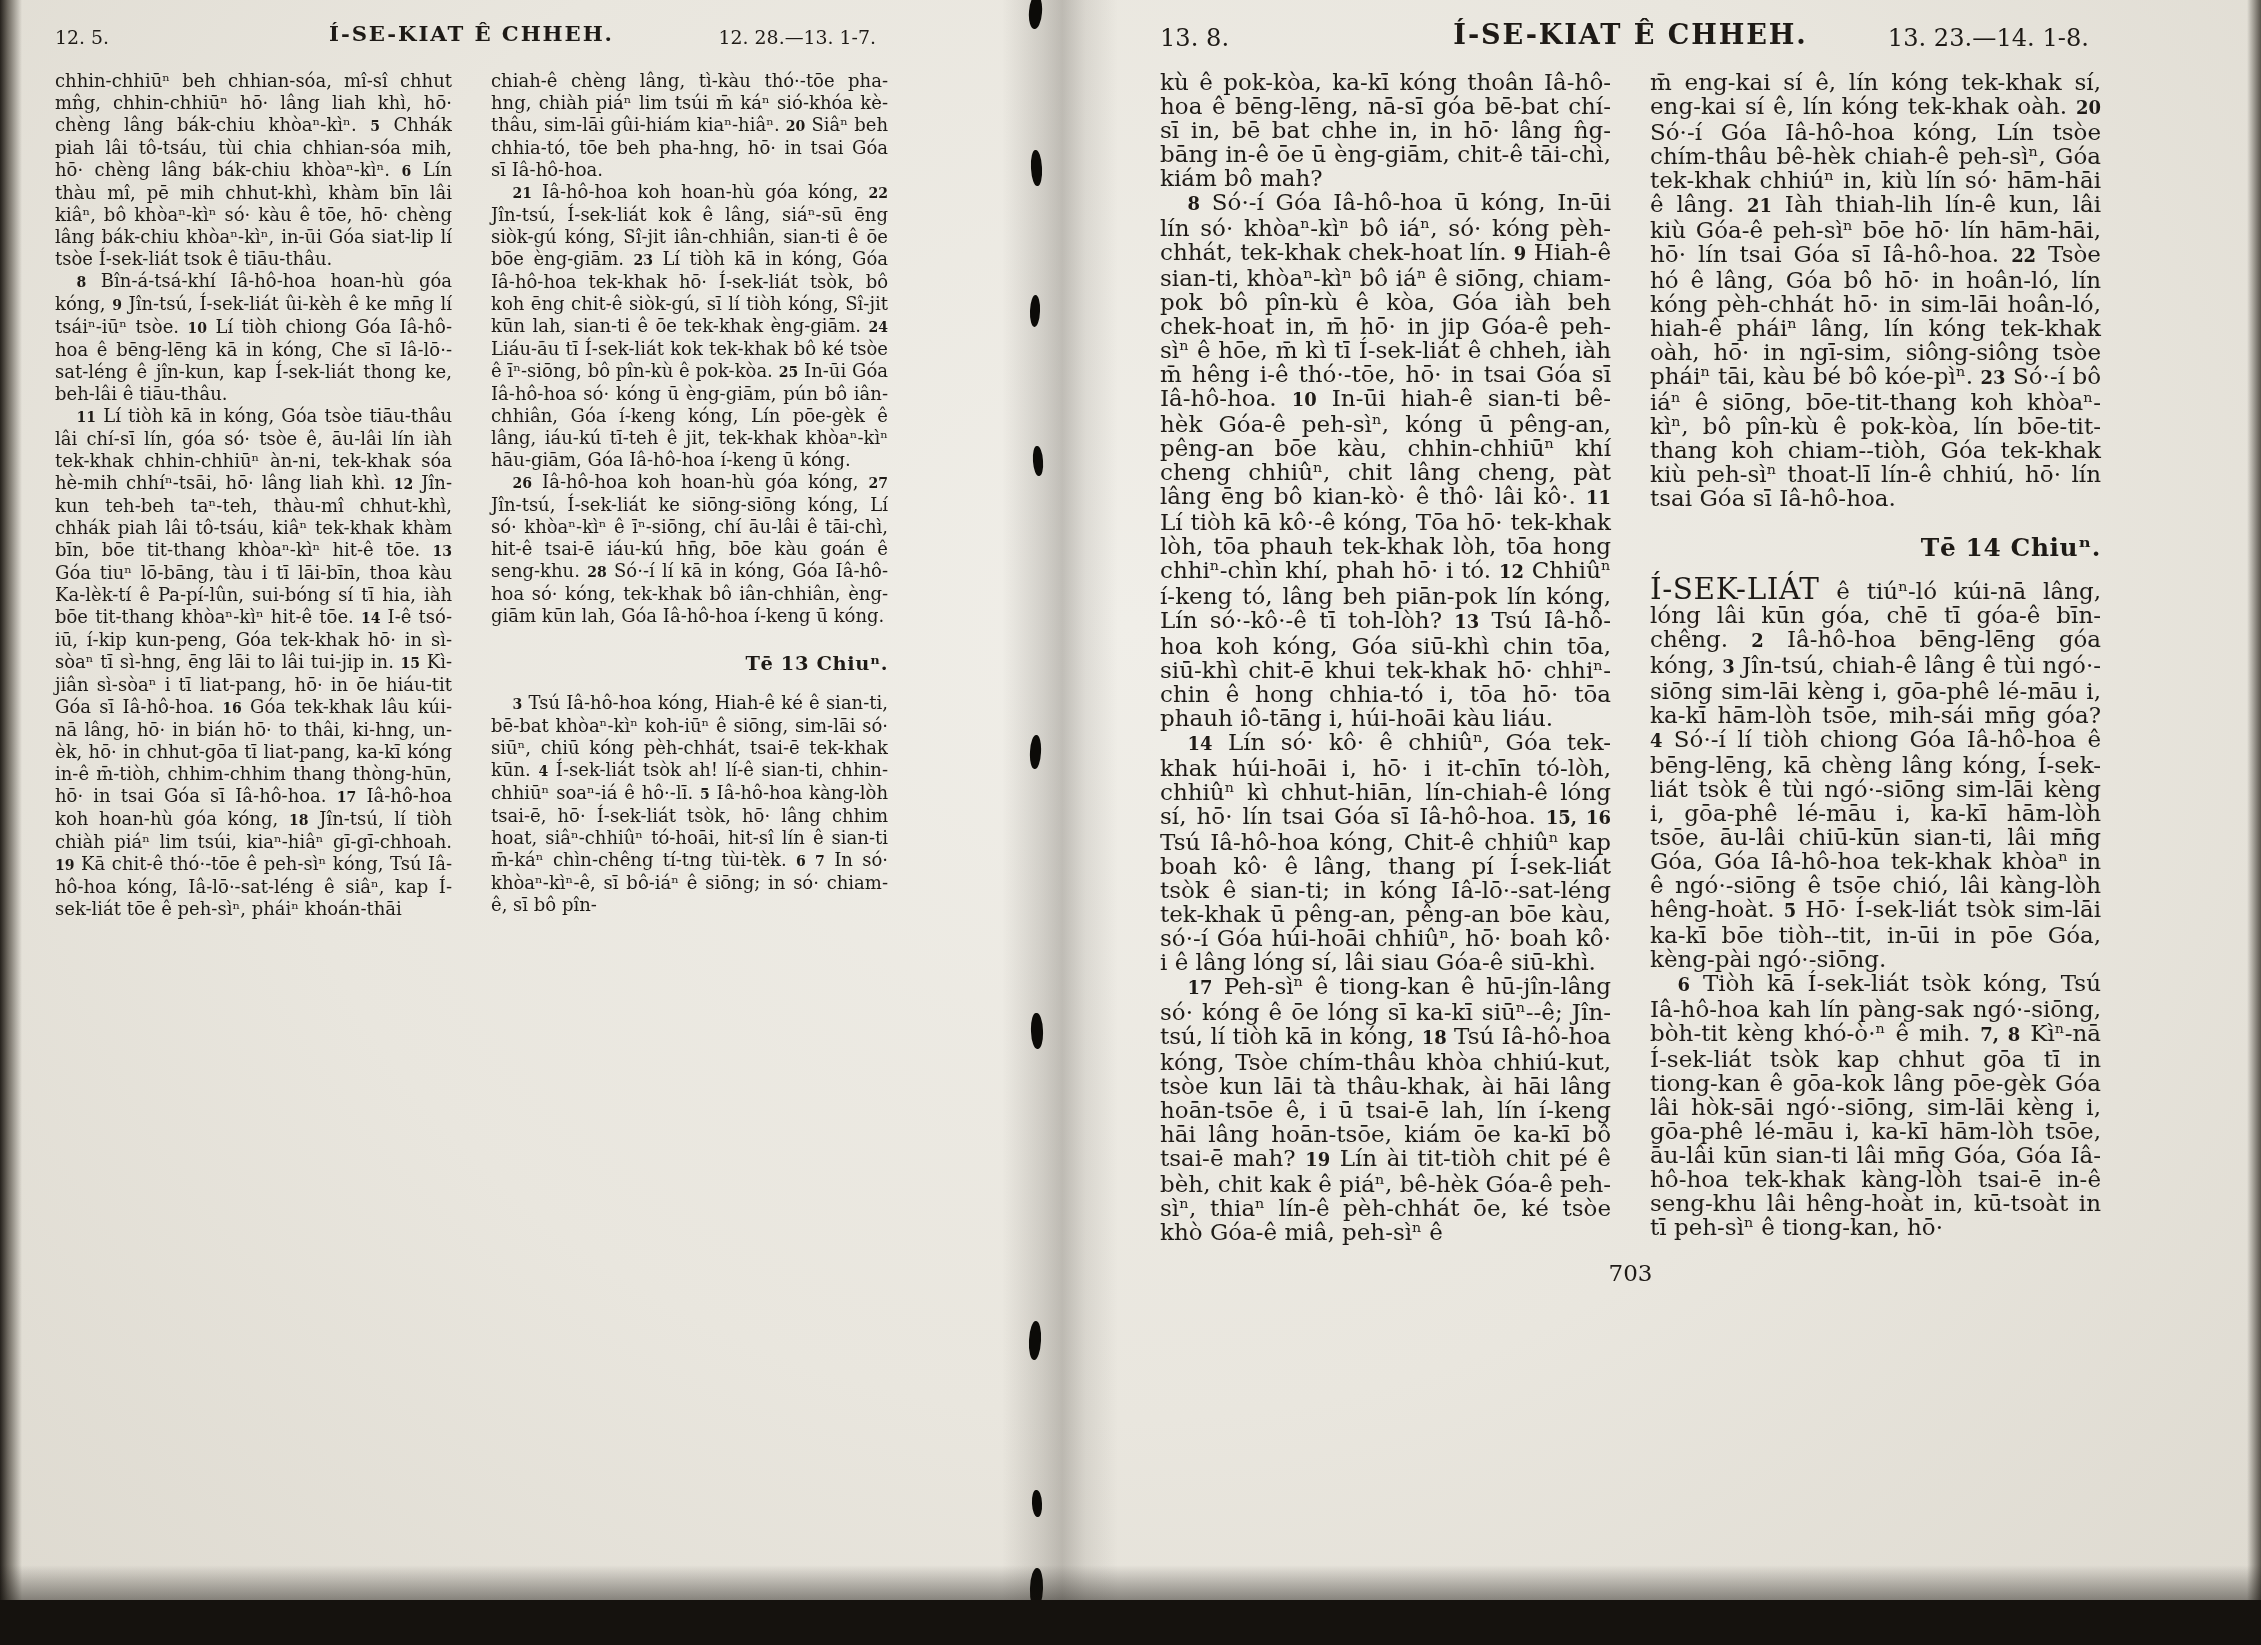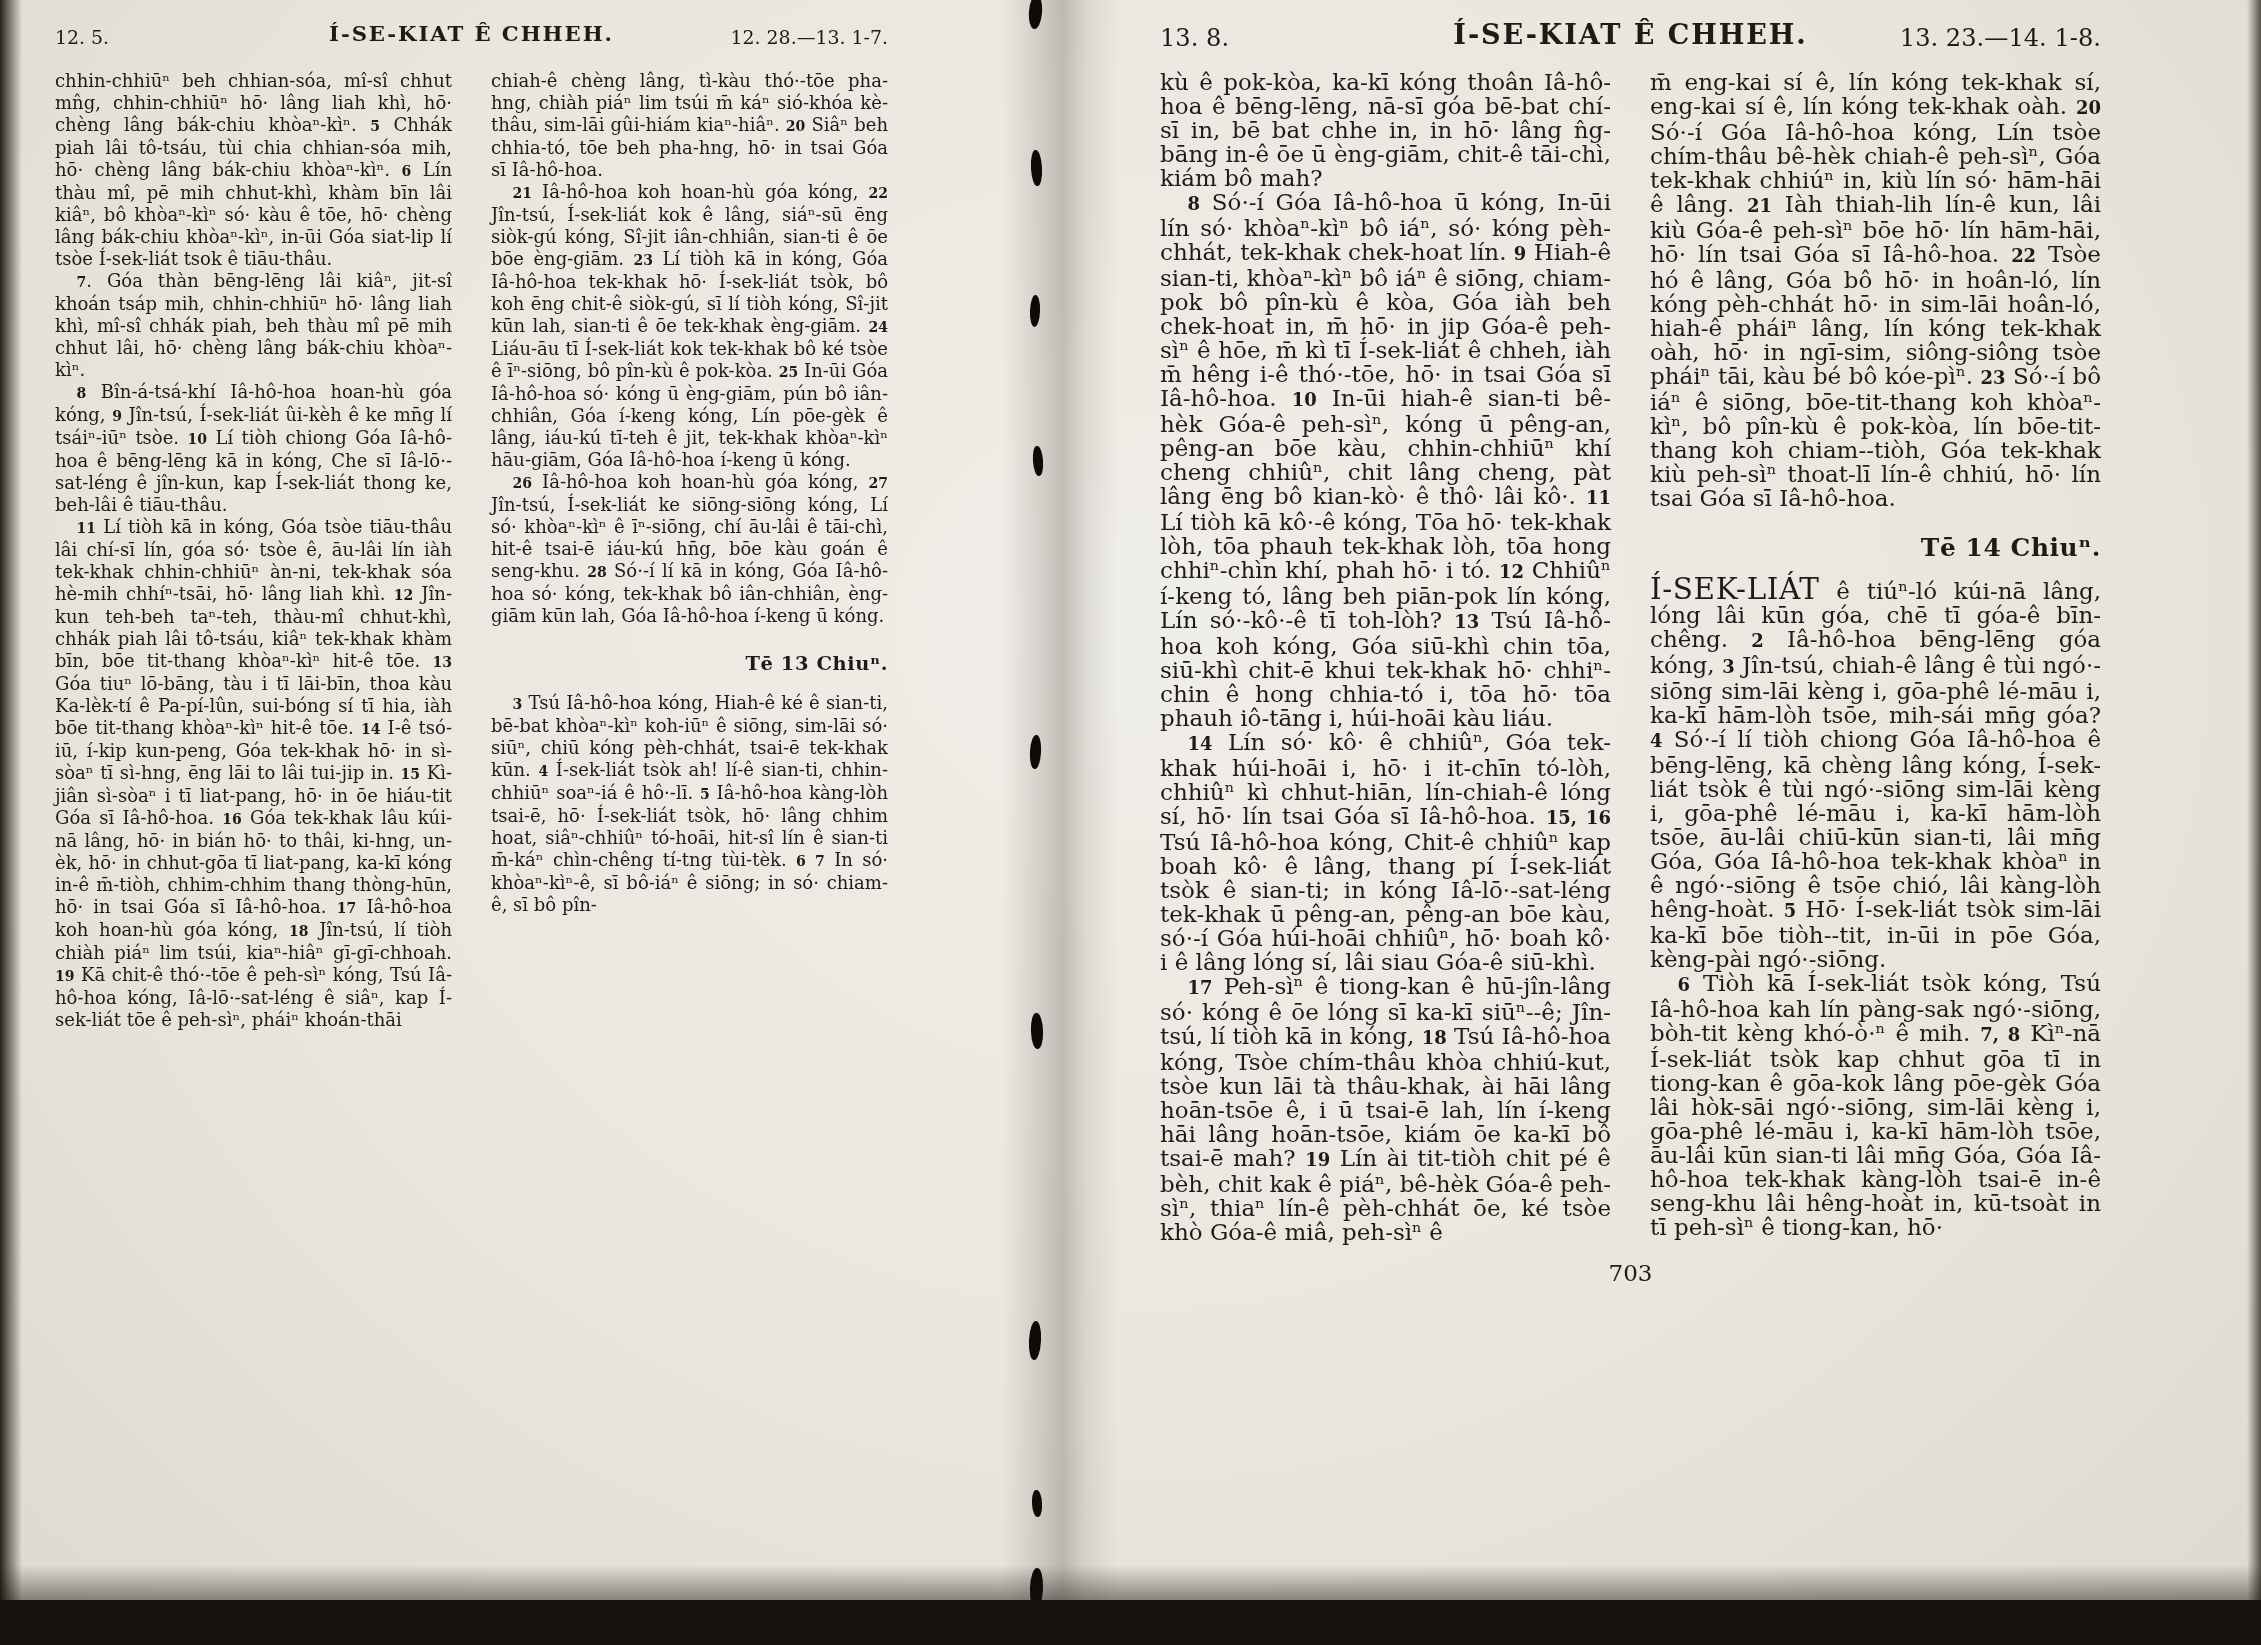--- a/index.html
+++ b/index.html
@@ -14,21 +14,21 @@
     background:radial-gradient(ellipse at 50% 38%, #f0eee8 0%, #e9e6de 55%, #ddd9cf 100%);
     padding-left:20px;
   }
   
   .page{position:absolute;top:26px;}
   .page-left{left:55px;width:833px;font-size:18px;line-height:22px;}
   .page-right{left:1160px;width:941px;font-size:23px;line-height:24px;}
   .page header{position:relative;height:32px;margin-bottom:11.6px;}
   .ref{font-size:1.05em;}
   .ref.left{position:absolute;left:0;top:0;}
-  .ref.right{position:absolute;right:0;top:0;}
+  .ref.right{position:absolute;right:12px;top:0;}
   .running-title{
     position:absolute;left:50%;top:-2.6px;transform:translateX(-50%);
     font-weight:bold;letter-spacing:1.9px;font-size:1.18em;white-space:nowrap;
   }
   .cols{display:flex;gap:39px;align-items:flex-start;}
   .page-left  .col{width:397px;}
   .page-right .col{width:451px;}
   .para{margin:0;text-align:justify;}
   .para.indent{text-indent:1.2em;}
   .v{font-weight:bold;font-size:0.78em;}
@@ -57,21 +57,20 @@
 
   <section class="page page-left">
     <header>
       <span class="ref left">12. 5.</span>
       <span class="running-title">Í-SE-KIAT Ê CHHEH.</span>
       <span class="ref right">12. 28.—13. 1-7.</span>
     </header>
     <div class="cols">
       <div class="col">
           <p class="para">chhin-chhiūⁿ beh chhian-sóa, mî-sî chhut mn̂g, chhin-chhiūⁿ hō· lâng liah khì, hō· chèng lâng bák-chiu khòaⁿ-kìⁿ. <span class="v">5</span> Chhák piah lâi tô-tsáu, tùi chia chhian-sóa mih, hō· chèng lâng bák-chiu khòaⁿ-kìⁿ. <span class="v">6</span> Lín thàu mî, pē mih chhut-khì, khàm bīn lâi kiâⁿ, bô khòaⁿ-kìⁿ só· kàu ê tōe, hō· chèng lâng bák-chiu khòaⁿ-kìⁿ, in-ūi Góa siat-lip lí tsòe Í-sek-liát tsok ê tiāu-thâu.</p>
-          <p class="para indent"><span class="v">7</span>. Góa thàn bēng-lēng lâi kiâⁿ, jit-sî khoán tsáp mih, chhin-chhiūⁿ hō· lâng liah khì, mî-sî chhák piah, beh thàu mî pē mih chhut lâi, hō· chèng lâng bák-chiu khòaⁿ-kìⁿ.</p>
           <p class="para indent"><span class="v">8</span> Bîn-á-tsá-khí Iâ-hô-hoa hoan-hù góa kóng, <span class="v">9</span> Jîn-tsú, Í-sek-liát ûi-kèh ê ke mn̄g lí tsáiⁿ-iūⁿ tsòe. <span class="v">10</span> Lí tiòh chiong Góa Iâ-hô-hoa ê bēng-lēng kā in kóng, Che sī Iâ-lō·-sat-léng ê jîn-kun, kap Í-sek-liát thong ke, beh-lâi ê tiāu-thâu.</p>
           <p class="para indent"><span class="v">11</span> Lí tiòh kā in kóng, Góa tsòe tiāu-thâu lâi chí-sī lín, góa só· tsòe ê, āu-lâi lín iàh tek-khak chhin-chhiūⁿ àn-ni, tek-khak sóa hè-mih chhíⁿ-tsāi, hō· lâng liah khì. <span class="v">12</span> Jîn-kun teh-beh taⁿ-teh, thàu-mî chhut-khì, chhák piah lâi tô-tsáu, kiâⁿ tek-khak khàm bīn, bōe tit-thang khòaⁿ-kìⁿ hit-ê tōe. <span class="v">13</span> Góa tiuⁿ lō-bāng, tàu i tī lāi-bīn, thoa kàu Ka-lèk-tí ê Pa-pí-lûn, sui-bóng sí tī hia, iàh bōe tit-thang khòaⁿ-kìⁿ hit-ê tōe. <span class="v">14</span> I-ê tsó-iū, í-kip kun-peng, Góa tek-khak hō· in sì-sòaⁿ tī sì-hng, ēng lāi to lâi tui-jip in. <span class="v">15</span> Kì-jiân sì-sòaⁿ i tī liat-pang, hō· in ōe hiáu-tit Góa sī Iâ-hô-hoa. <span class="v">16</span> Góa tek-khak lâu kúi-nā lâng, hō· in bián hō· to thâi, ki-hng, un-èk, hō· in chhut-gōa tī liat-pang, ka-kī kóng in-ê m̄-tiòh, chhim-chhim thang thòng-hūn, hō· in tsai Góa sī Iâ-hô-hoa. <span class="v">17</span> Iâ-hô-hoa koh hoan-hù góa kóng, <span class="v">18</span> Jîn-tsú, lí tiòh chiàh piáⁿ lim tsúi, kiaⁿ-hiâⁿ gī-gī-chhoah. <span class="v">19</span> Kā chit-ê thó·-tōe ê peh-sìⁿ kóng, Tsú Iâ-hô-hoa kóng, Iâ-lō·-sat-léng ê siâⁿ, kap Í-sek-liát tōe ê peh-sìⁿ, pháiⁿ khoán-thāi</p>
         </div>
       <div class="col">
           <p class="para">chiah-ê chèng lâng, tì-kàu thó·-tōe pha-hng, chiàh piáⁿ lim tsúi m̄ káⁿ sió-khóa kè-thâu, sim-lāi gûi-hiám kiaⁿ-hiâⁿ. <span class="v">20</span> Siâⁿ beh chhia-tó, tōe beh pha-hng, hō· in tsai Góa sī Iâ-hô-hoa.</p>
           <p class="para indent"><span class="v">21</span> Iâ-hô-hoa koh hoan-hù góa kóng, <span class="v">22</span> Jîn-tsú, Í-sek-liát kok ê lâng, siáⁿ-sū ēng siòk-gú kóng, Sî-jit iân-chhiân, sian-ti ê ōe bōe èng-giām. <span class="v">23</span> Lí tiòh kā in kóng, Góa Iâ-hô-hoa tek-khak hō· Í-sek-liát tsòk, bô koh ēng chit-ê siòk-gú, sī lí tiòh kóng, Sî-jit kūn lah, sian-ti ê ōe tek-khak èng-giām. <span class="v">24</span> Liáu-āu tī Í-sek-liát kok tek-khak bô ké tsòe ê īⁿ-siōng, bô pîn-kù ê pok-kòa. <span class="v">25</span> In-ūi Góa Iâ-hô-hoa só· kóng ū èng-giām, pún bô iân-chhiân, Góa í-keng kóng, Lín pōe-gèk ê lâng, iáu-kú tī-teh ê jit, tek-khak khòaⁿ-kìⁿ hāu-giām, Góa Iâ-hô-hoa í-keng ū kóng.</p>
           <p class="para indent"><span class="v">26</span> Iâ-hô-hoa koh hoan-hù góa kóng, <span class="v">27</span> Jîn-tsú, Í-sek-liát ke siōng-siōng kóng, Lí só· khòaⁿ-kìⁿ ê īⁿ-siōng, chí āu-lâi ê tāi-chì, hit-ê tsai-ē iáu-kú hn̄g, bōe kàu goán ê seng-khu. <span class="v">28</span> Só·-í lí kā in kóng, Góa Iâ-hô-hoa só· kóng, tek-khak bô iân-chhiân, èng-giām kūn lah, Góa Iâ-hô-hoa í-keng ū kóng.</p>
           <div class="chapter-heading">Tē 13 Chiuⁿ.</div>
           <p class="para indent"><span class="v">3</span> Tsú Iâ-hô-hoa kóng, Hiah-ê ké ê sian-ti, bē-bat khòaⁿ-kìⁿ koh-iūⁿ ê siōng, sim-lāi só· siūⁿ, chiū kóng pèh-chhát, tsai-ē tek-khak kūn. <span class="v">4</span> Í-sek-liát tsòk ah! lí-ê sian-ti, chhin-chhiūⁿ soaⁿ-iá ê hô·-lī. <span class="v">5</span> Iâ-hô-hoa kàng-lòh tsai-ē, hō· Í-sek-liát tsòk, hō· lâng chhim hoat, siâⁿ-chhiûⁿ tó-hoāi, hit-sî lín ê sian-ti m̄-káⁿ chìn-chêng tí-tng tùi-tèk. <span class="v">6</span> <span class="v">7</span> In só· khòaⁿ-kìⁿ-ê, sī bô-iáⁿ ê siōng; in só· chiam-ê, sī bô pîn-</p>
         </div>

